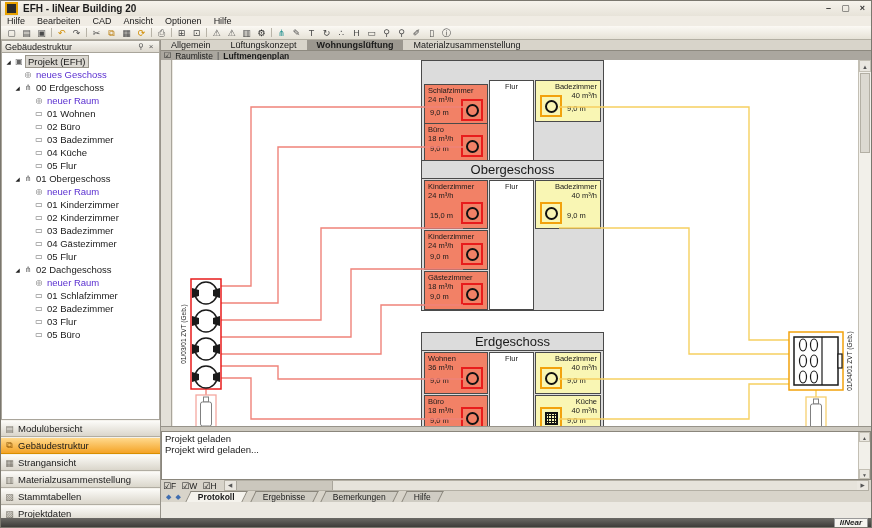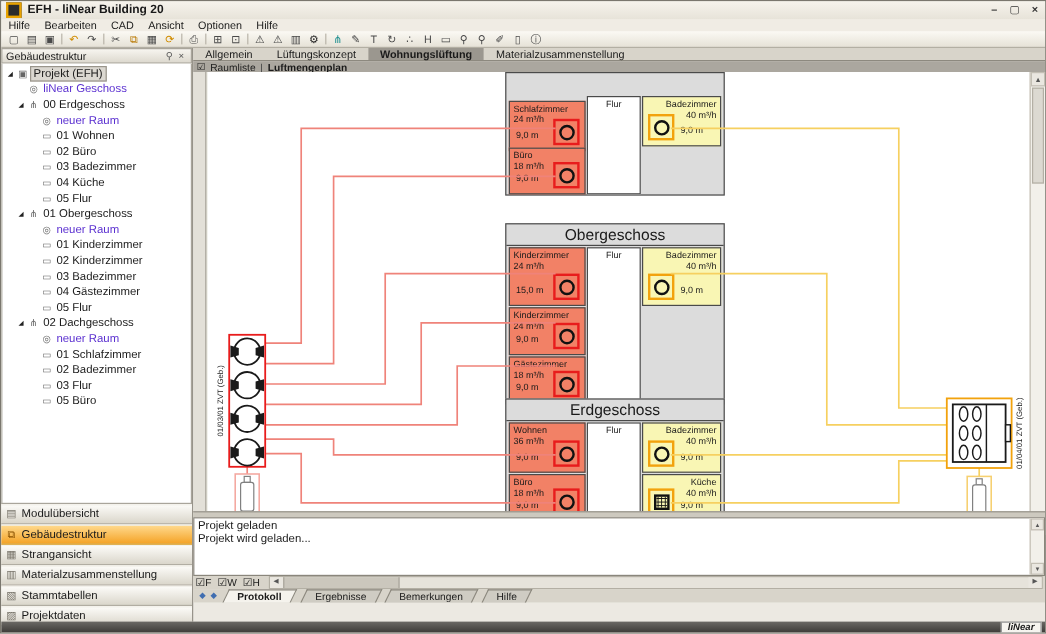--- a/index.html
+++ b/index.html
@@ -167,21 +167,21 @@
       <span class="hic2">×</span>
     </div>
     <div class="tree">
       <div class="trow sel" style="padding-left:2px">
         <span class="texp">◢</span>
         <span class="tico">▣</span>
         <span class="tlab">Projekt (EFH)</span>
       </div>
       <div class="trow link" style="padding-left:20px">
         <span class="tico">◎</span>
-        <span class="tlab">liNear Geschoss</span>
+        <span class="tlab">neues Geschoss</span>
       </div>
       <div class="trow" style="padding-left:11px">
         <span class="texp">◢</span>
         <span class="tico">⋔</span>
         <span class="tlab">00 Erdgeschoss</span>
       </div>
       <div class="trow link" style="padding-left:31px">
         <span class="tico">◎</span>
         <span class="tlab">neuer Raum</span>
       </div>
@@ -334,21 +334,21 @@
               <div>Badezimmer</div>
               <div>40 m³/h</div>
               </div>
             <span class="rlen">9,0 m</span>
             <span class="valve">
                 <span class="vcirc"></span>
               </span>
           </div>
         </div>
 
-        <div class="floor" style="top:126px;height:151px">
+        <div class="floor" style="top:100px;height:151px">
           <div class="ftitle">Obergeschoss</div>
           <div class="room cor" style="top:19px;left:67px;width:45px;height:130px">
             <span>Flur</span></div>
           <div class="room sup" style="top:19px;left:2px;width:64px;height:49px">
             <div class="rname">
               <div>Kinderzimmer</div>
               <div>24 m³/h</div>
               </div>
             <span class="rlen">15,0 m</span>
             <span class="valve">

